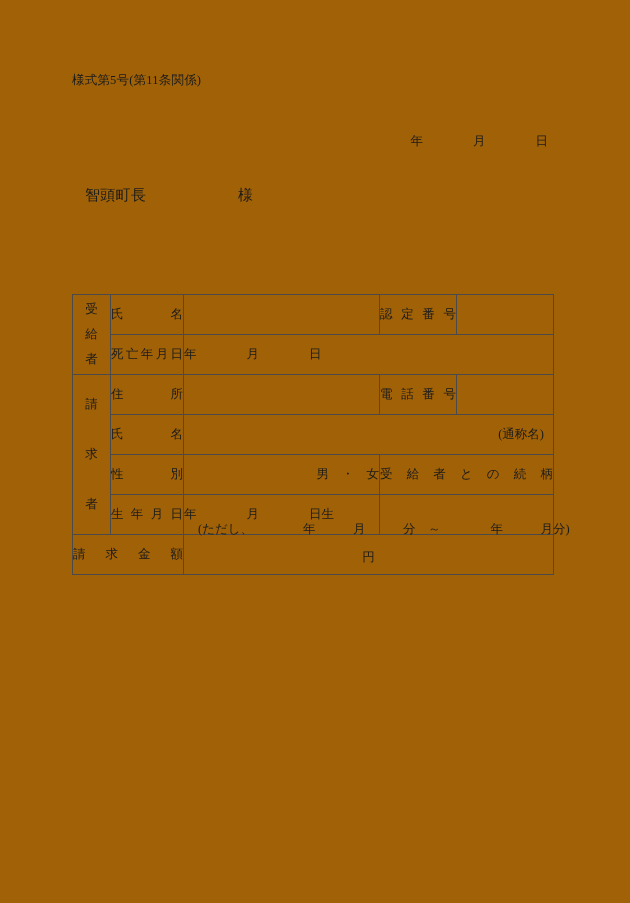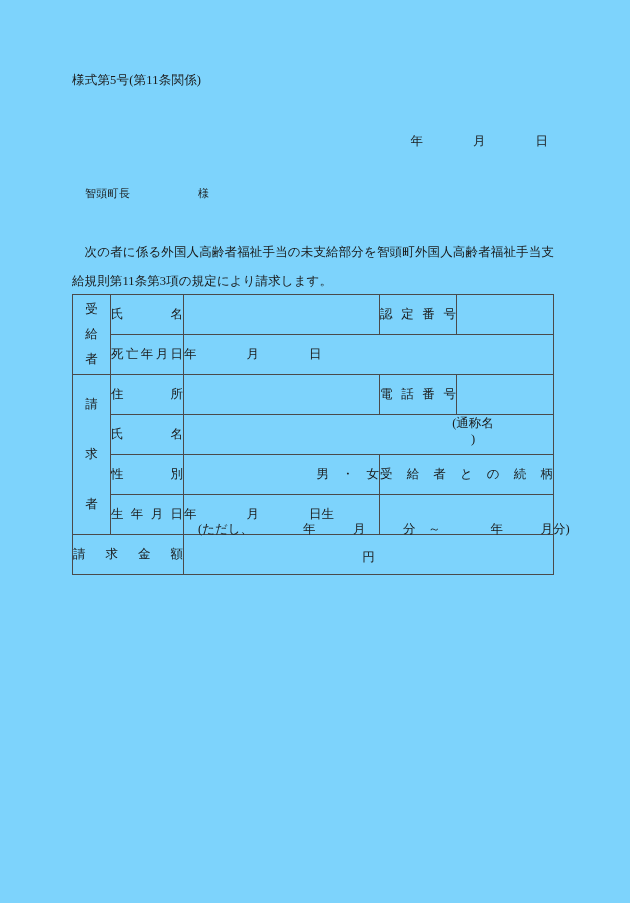--- a/index.html
+++ b/index.html
@@ -13,21 +13,21 @@
     height: 903px;
     position: relative;
     font-family: "Liberation Serif", "DejaVu Serif", serif;
     color: #1b1b1b;
     -webkit-font-smoothing: antialiased;
   }
 
   .page {
     position: absolute;
     inset: 0;
-    background: #7dd3fc;
+    background: #a16207;
   }
 
   
   .form-no {
     position: absolute;
     left: 72px;
     top: 72px;
     font-size: 12.5px;
     letter-spacing: 0.2px;
     white-space: nowrap;
@@ -49,21 +49,21 @@
     text-align: right;
     font-size: 12.5px;
     white-space: pre;
   }
 
   
   .addressee {
     position: absolute;
     left: 85px;
     top: 186px;
-    font-size: 11px;
+    font-size: 15px;
     white-space: pre;
     letter-spacing: 0.3px;
   }
 
   
   .body-text {
     position: absolute;
     left: 72px;
     width: 482px;
     top: 238px;
@@ -140,23 +140,22 @@
     padding: 0;
   }
   .alias .alias-inner {
     position: absolute;
     left: 218px;
     right: 9px;
     top: 0;
     bottom: 0;
     display: flex;
     align-items: center;
-    justify-content: flex-start;
-    white-space: nowrap;
-    flex-direction: column;
+    justify-content: flex-end;
+    white-space: nowrap;
   }
 
   
   .amount-label {
     text-align: center;
     padding: 0 18px;
     height: 96px;
   }
   .amount-cell {
     height: 96px;
@@ -182,21 +181,20 @@
 
 <div class="page">
 
   <div class="form-no">様式第5号(第11条関係)</div>
 
 
   <div class="date-line">年　　　　月　　　　日</div>
 
   <div class="addressee">智頭町長　　　　　　様</div>
 
-  <div class="body-text"><span class="indent"></span><span>次の者に係る外国人高齢者福祉手当の未支給部分を智頭町外国人高齢者福祉手当支給規則第11条第3項の規定により請求します。</span></div>
 
   <table class="form-table">
     <colgroup>
       <col style="width:38px">
       <col style="width:73px">
       <col style="width:196px">
       <col style="width:77px">
       <col style="width:97px">
     </colgroup>
     <tbody>

